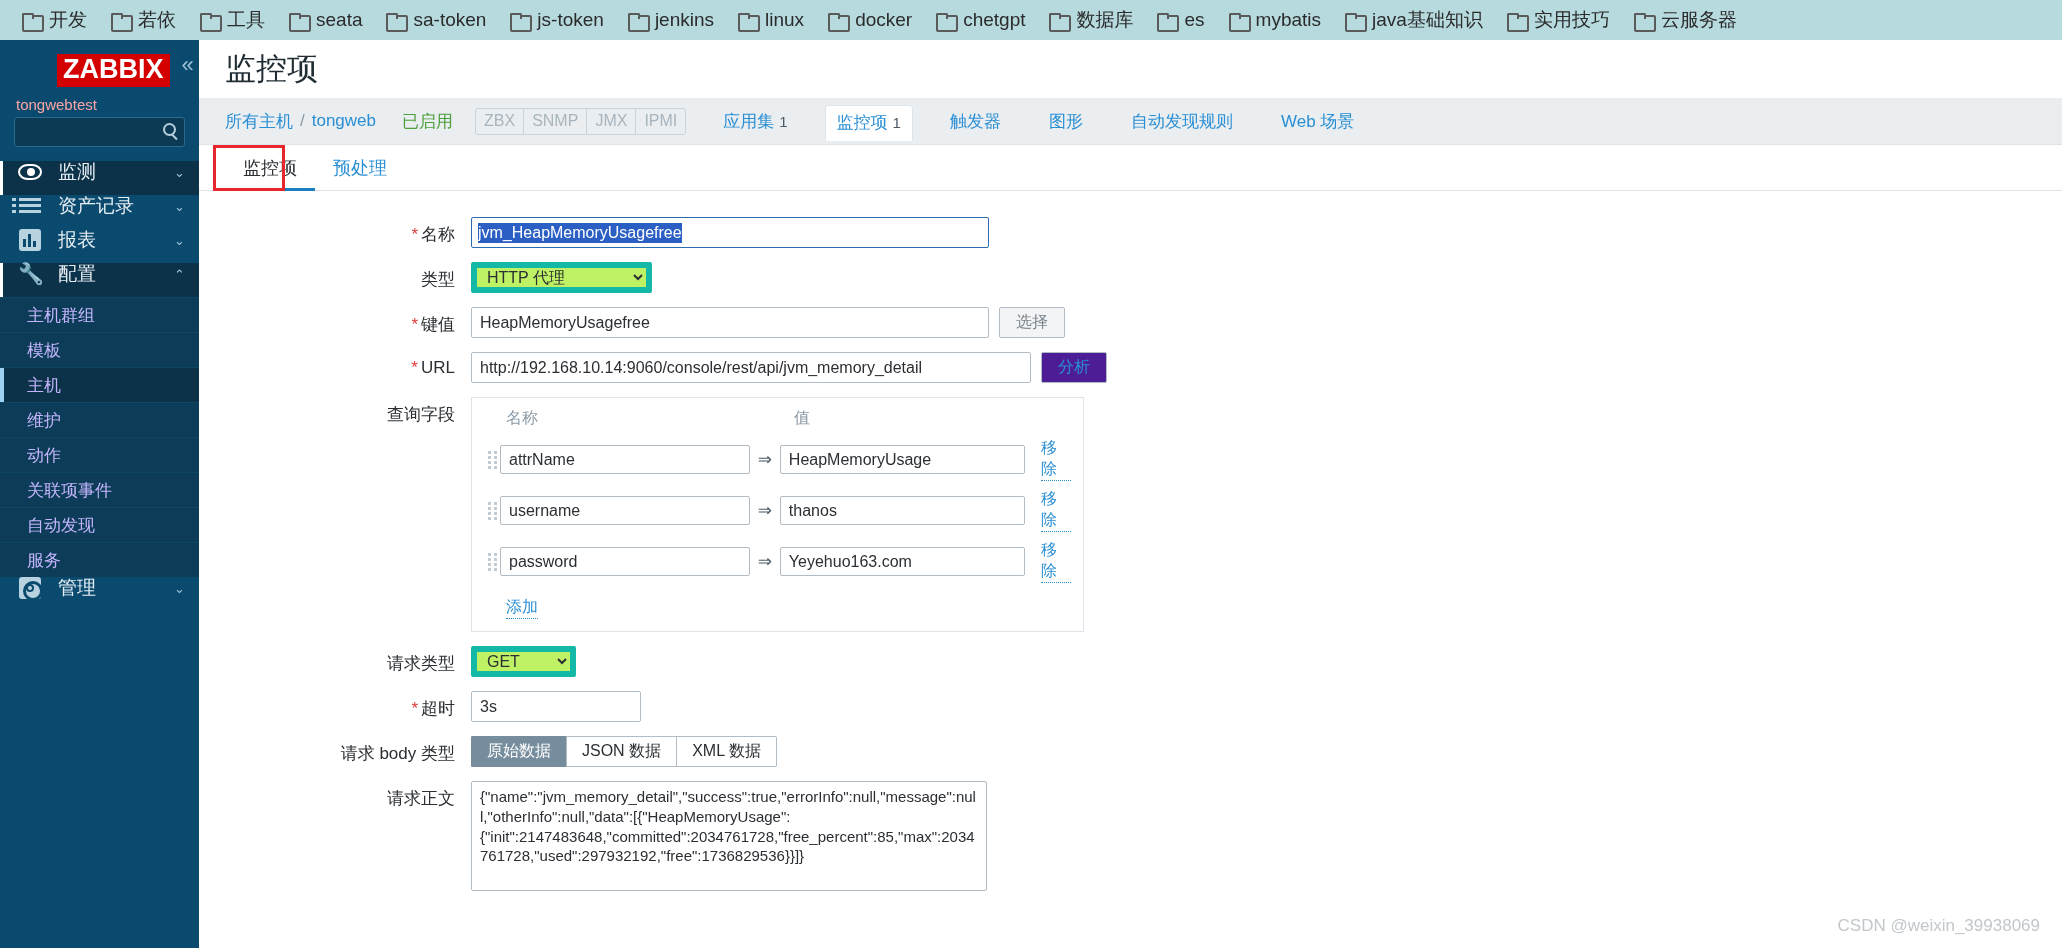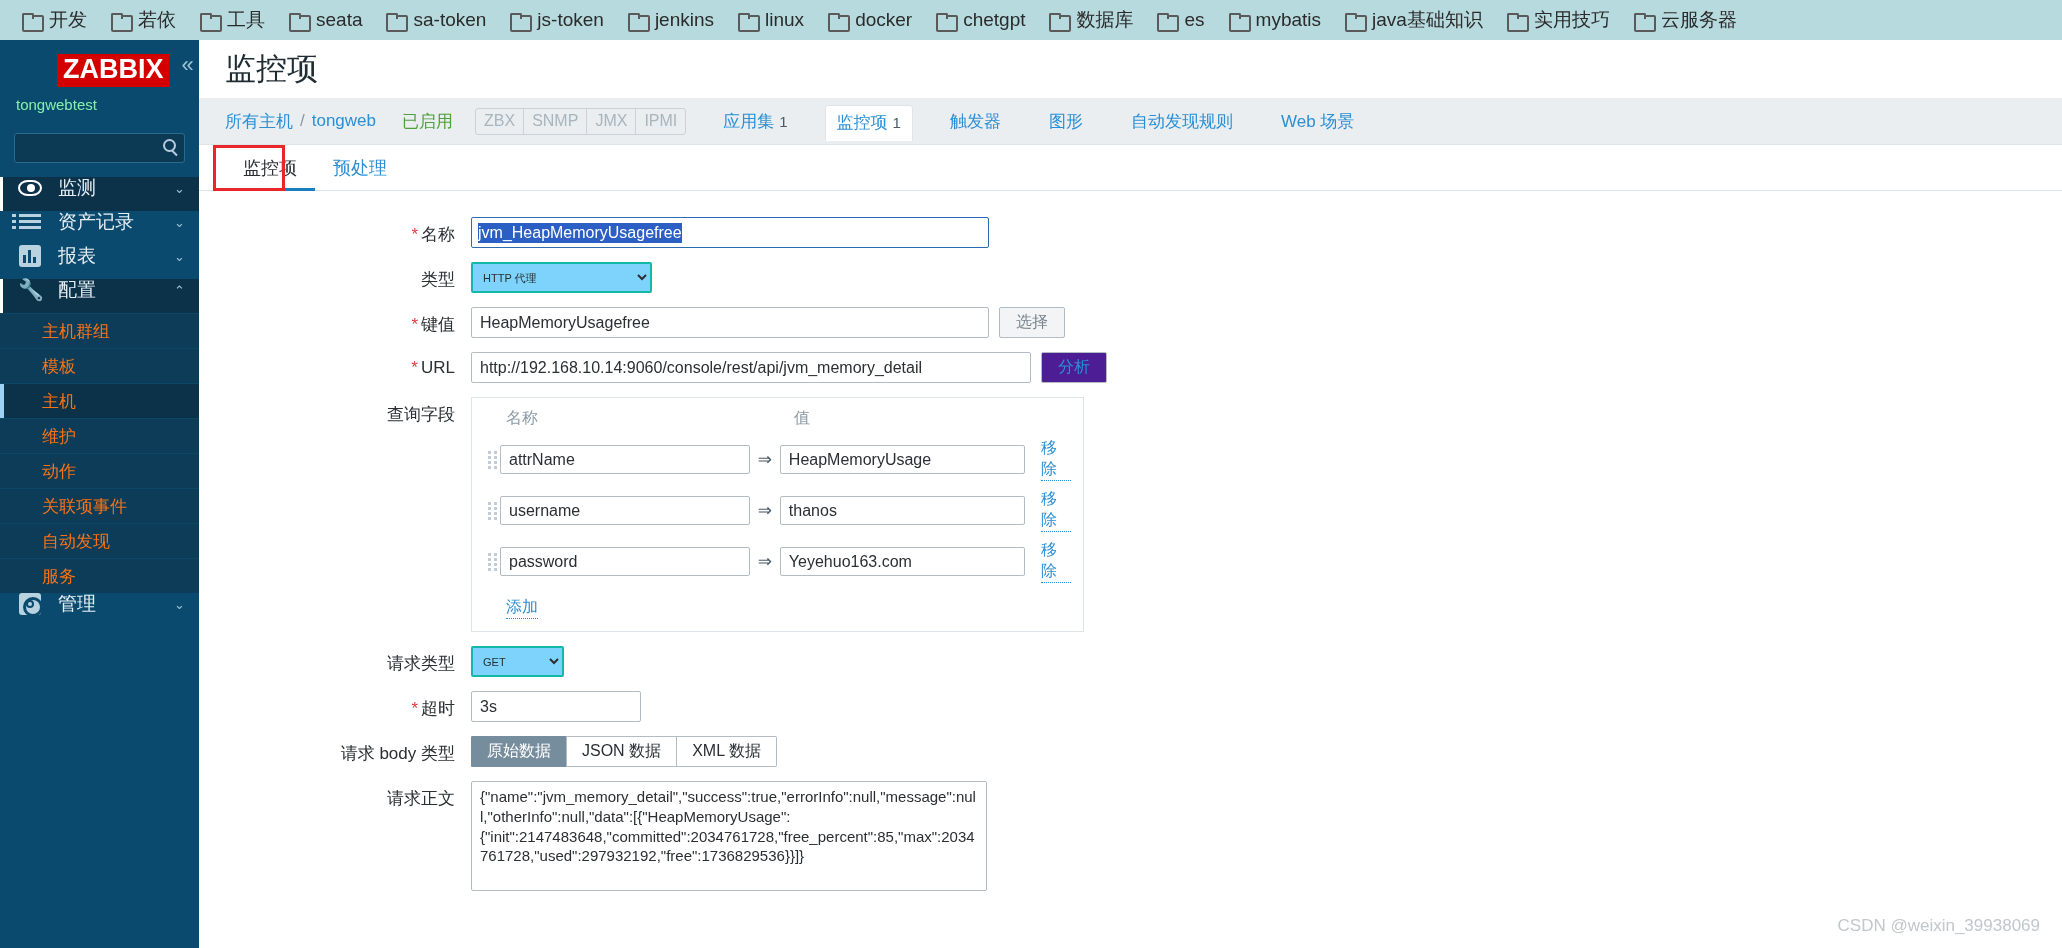--- a/index.html
+++ b/index.html
@@ -108,23 +108,23 @@
     flex: 0 0 auto;
   }
   .compact-icon::after {
     content: "";
     position: absolute;
     left: 1px; top: 1px;
     border-left: 9px solid #9dc2d8;
     border-bottom: 9px solid transparent;
   }
   .server-name {
-    color: #86efac;
+    color: #fca5a5;
     font-size: 15px;
-    margin: 9px 0 20px 2px;
+    margin: 9px 0 4px 2px;
   }
   .search-wrap {
     margin: 0 14px 14px 14px;
     position: relative;
   }
   #sidebar-search {
     width: 100%;
     height: 30px;
     background: #0c3a55;
     border: 1px solid #2a6a8e;
@@ -263,23 +263,23 @@
   }
 
   #submenu {
     background: #0b3a55;
     border-left: 0;
   }
   .sub-item {
     height: 35px;
     display: flex;
     align-items: center;
-    padding-left: 42px;
+    padding-left: 27px;
     font-size: 17px;
-    color: #f97316;
+    color: #c4b5fd;
     cursor: pointer;
     position: relative;
     border-top: 1px solid #0f4col;
     border-top: 1px solid #0d4766;
     background: #0c3c57;
     text-align: right;
   }
   .sub-item.active {
     background: #0b3249;
   }
@@ -442,31 +442,31 @@
     border-radius: 2px;
     display: flex;
     align-items: center;
     padding: 0 6px;
     font-size: 16px;
     background: #fff;
     cursor: text;
   }
   select.sel {
     height: 31px;
-    border: 2px solid #14b8a6;
+    border: 6px solid #14b8a6;
     border-radius: 2px;
-    font-size: 11px;
+    font-size: 16px;
     color: #2b2f33;
-    background: #7dd3fc;
+    background: #bef264;
     padding: 0 6px;
     font-family: "Liberation Sans", sans-serif;
     outline: none;
   }
   #type-select { width: 181px; }
-  #reqmethod-select { width: 93px; }
+  #reqmethod-select { width: 105px; }
   #key-input { width: 518px; }
   #url-input { width: 560px; }
   #timeout-input { width: 170px; }
 
   .btn {
     height: 31px;
     padding: 0 16px;
     border: 1px solid #b2bcc4;
     border-radius: 2px;
     background: #f2f4f6;

